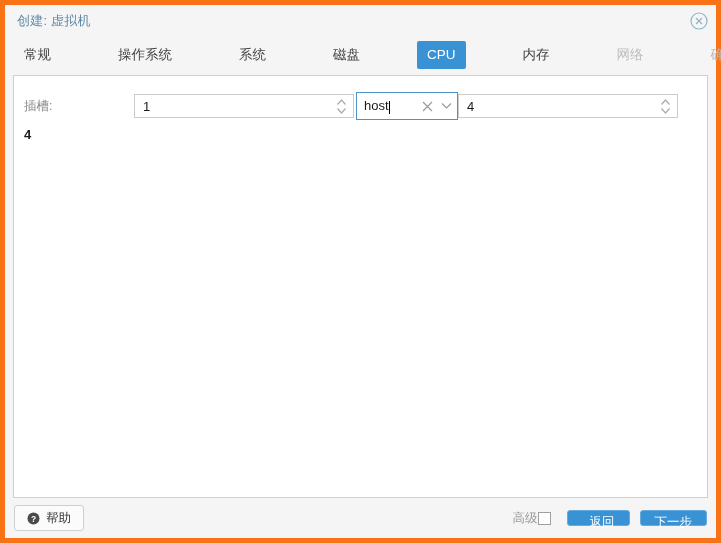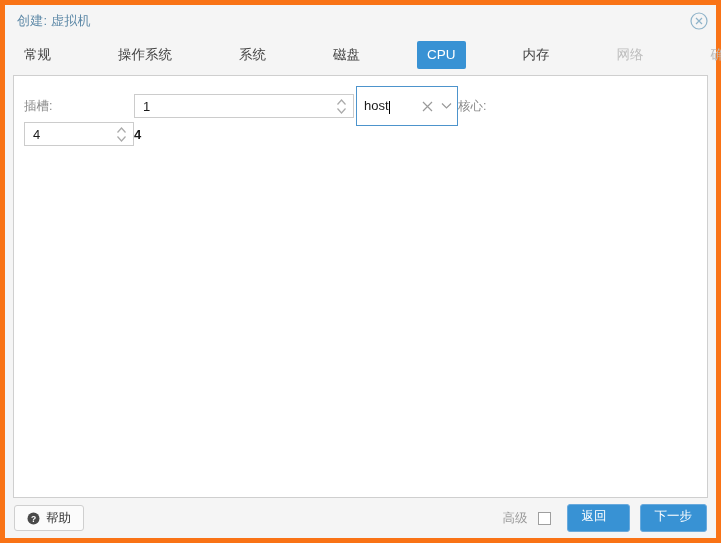--- a/index.html
+++ b/index.html
@@ -156,21 +156,21 @@
     justify-content: center;
     align-items: center;
     cursor: pointer;
   }
   .spin-arrows svg { display: block; }
 
   
   .combo {
     position: relative;
     width: 220px;
-    height: 40px;
+    height: 28px;
     box-sizing: border-box;
     border: 1px solid #4d94cc;
     background: #ffffff;
     display: flex;
     align-items: center;
     text-align: center;
   }
   .combo .val {
     font-size: 13px;
     color: #1a1a1a;
@@ -242,43 +242,43 @@
 
   .footer-right {
     margin-left: auto;
     display: flex;
     align-items: center;
     gap: 0px;
   }
   .adv-label {
     font-size: 12.5px;
     color: #9a9a9a;
-    margin-right: 10px;
+    margin-right: 0;
     white-space: nowrap;
   }
   .adv-box {
     width: 13px;
     height: 13px;
     border: 1px solid #9f9f9f;
     background: #ffffff;
     box-sizing: border-box;
     cursor: pointer;
     margin-right: 16px;
   }
   .btn {
-    height: 28px;
+    height: 16px;
     min-width: 63px;
     padding: 0 14px;
     background: #3892d4;
     border: 1px solid #69aadd;
     border-radius: 3px;
     color: #ffffff;
     font-size: 12.5px;
     line-height: 22px;
-    text-align: left;
+    text-align: right;
     cursor: pointer;
     white-space: nowrap;
     box-sizing: border-box;
     font-family: "Liberation Sans", "DejaVu Sans", sans-serif;
   }
   .btn + .btn { margin-left: 10px; }
 </style>
 </head>
 <body>
 
@@ -331,21 +331,20 @@
             </span>
             <span class="ic">
               <svg width="11" height="8" viewBox="0 0 11 8">
                 <path d="M1 1.5 L5.5 6 L10 1.5" fill="none" stroke="#9a9a9a" stroke-width="1.2"></path>
               </svg>
             </span>
           </span>
         </div>
       </div>
 
-      <div class="field-label">核心:</div>
       <div class="cell">
         <div class="spinner">
           <span class="val">4</span>
           <span class="spin-arrows">
             <svg width="11" height="17" viewBox="0 0 11 17">
               <path d="M1.5 6.5 L5.5 2 L9.5 6.5" fill="none" stroke="#aaaaaa" stroke-width="1.2"></path>
               <path d="M1.5 10.5 L5.5 15 L9.5 10.5" fill="none" stroke="#aaaaaa" stroke-width="1.2"></path>
             </svg>
           </span>
         </div>

